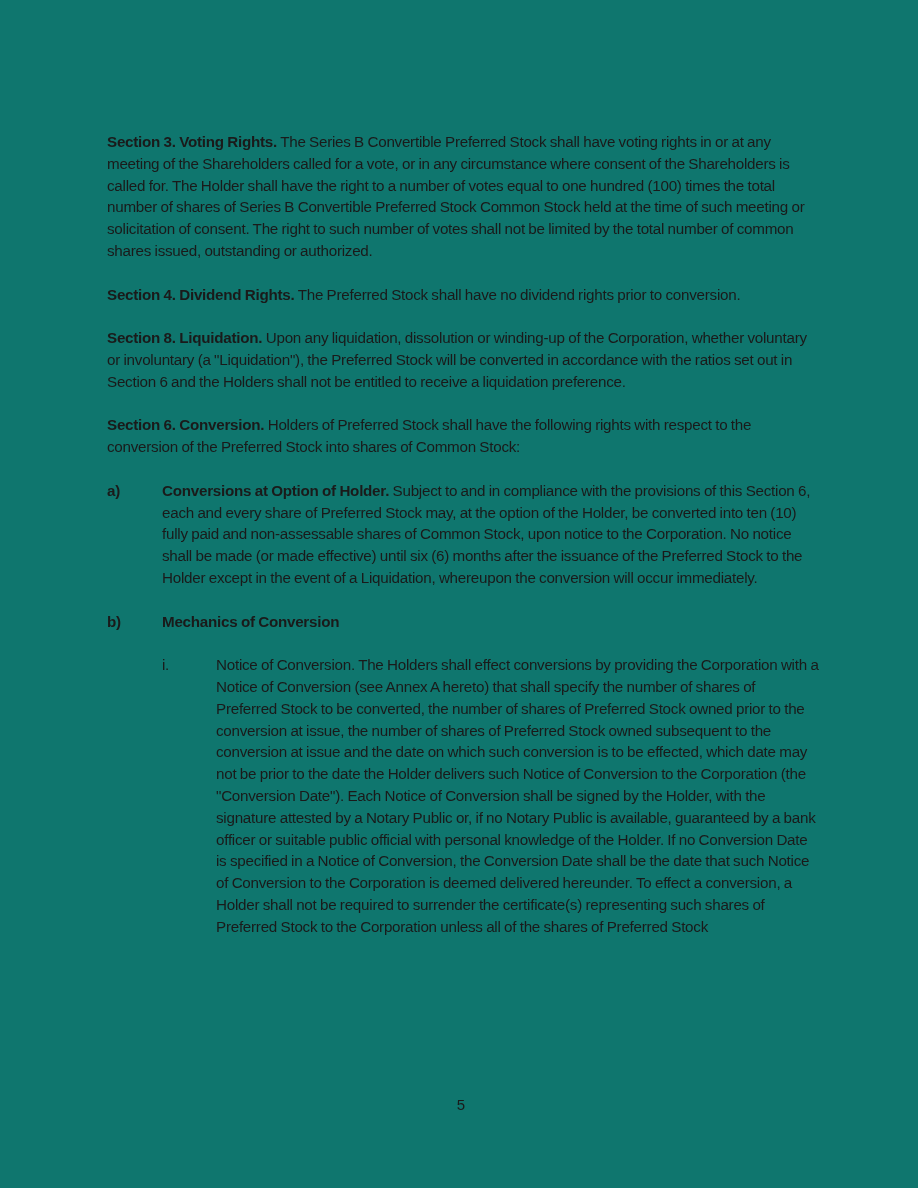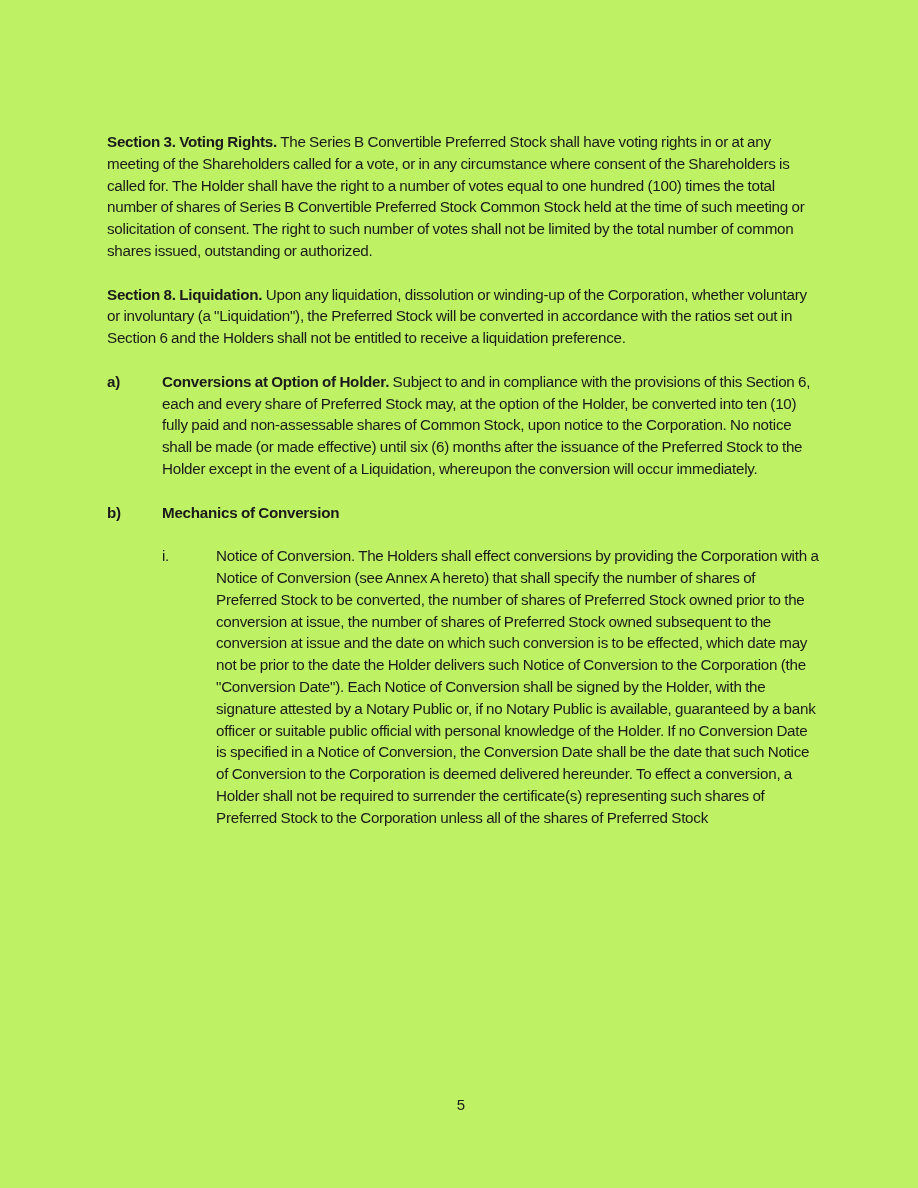--- a/index.html
+++ b/index.html
@@ -13,21 +13,21 @@
       position: relative;
       overflow: hidden;
       font-family: "Liberation Sans", "DejaVu Sans", sans-serif;
       color: #1a1a1a;
     }
     .page {
       position: absolute;
       left: 0; top: 0;
       width: 918px;
       height: 1188px;
-      background: #bef264;
+      background: #0f766e;
     }
     .content {
       position: absolute;
       left: 107px;
       top: 131px;
       width: 712px;
       font-size: 15.2px;
       line-height: 21.8px;
       letter-spacing: -0.25px;
       word-spacing: -0.5px;
@@ -70,23 +70,25 @@
     }
   </style>
 </head>
 <body>
 
 <div class="page">
   <div class="content">
 
     <p class="para"><b>Section 3. Voting Rights.</b><span> The Series B  Convertible Preferred Stock shall have voting rights in or at any meeting of the Shareholders called for a vote, or in any circumstance where consent of the Shareholders is called for.  The Holder shall have the right to a number of votes equal to one hundred (100) times the total number of shares of Series B Convertible Preferred Stock Common Stock held at the time of such meeting or solicitation of consent.  The right to such number of votes shall not be limited by the total number of common shares issued, outstanding or authorized.</span></p>
 
+    <p class="para"><b>Section 4.  Dividend Rights.</b><span> The Preferred Stock shall have no dividend rights prior to conversion.</span></p>
 
     <p class="para"><b>Section 8. Liquidation.</b><span> Upon any liquidation, dissolution or winding-up of the Corporation, whether voluntary or involuntary (a "Liquidation"), the Preferred Stock will be converted in accordance with the ratios set out in Section 6 and the Holders shall not be entitled to receive a liquidation preference.</span></p>
 
+    <p class="para"><b>Section 6. Conversion.</b><span>  Holders of Preferred Stock shall have the following rights with respect to the conversion of the Preferred Stock into shares of Common Stock:</span></p>
 
     <div class="item">
       <span class="marker">a)</span>
       <b>Conversions at Option of Holder.</b><span> Subject to and in compliance with the provisions of this Section 6, each and every share of Preferred Stock may, at the option of the Holder, be converted into ten (10) fully paid and non-assessable shares of Common Stock, upon notice to the Corporation.  No notice shall be made (or made effective) until six (6) months after the issuance of the Preferred Stock to the Holder except in the event of a Liquidation, whereupon the conversion will occur immediately.</span>
     </div>
 
     <div class="item">
       <span class="marker">b)</span>
       <b>Mechanics of Conversion</b>
     </div>

